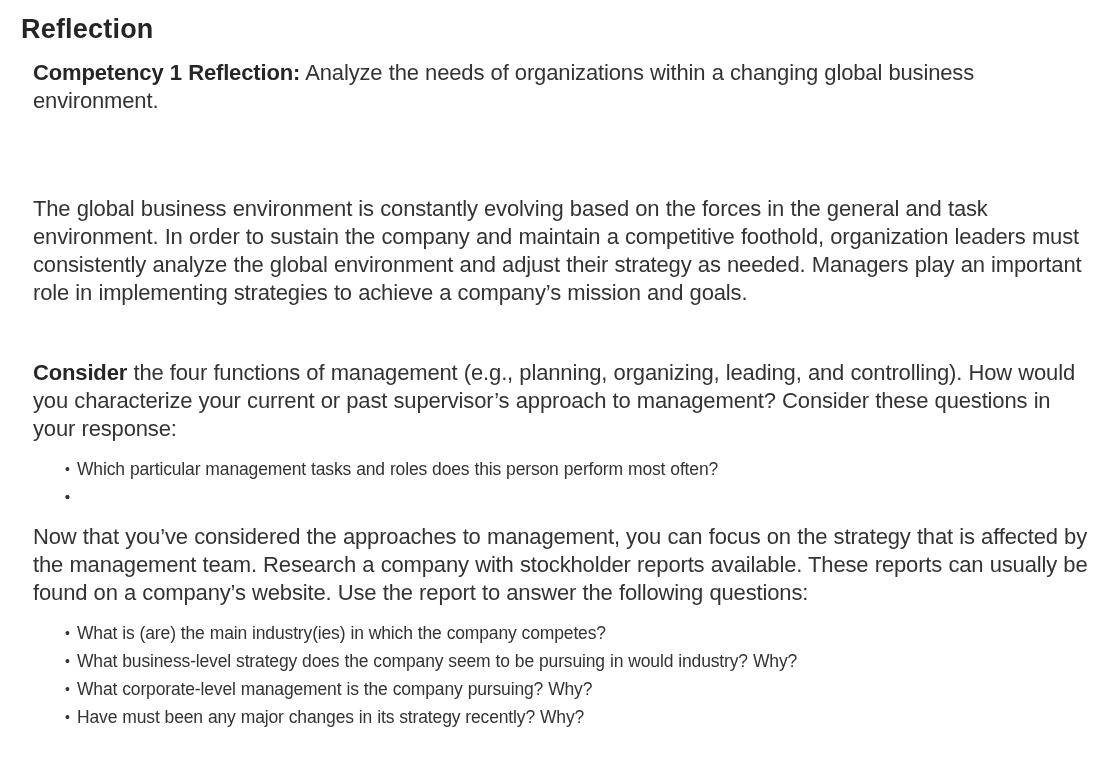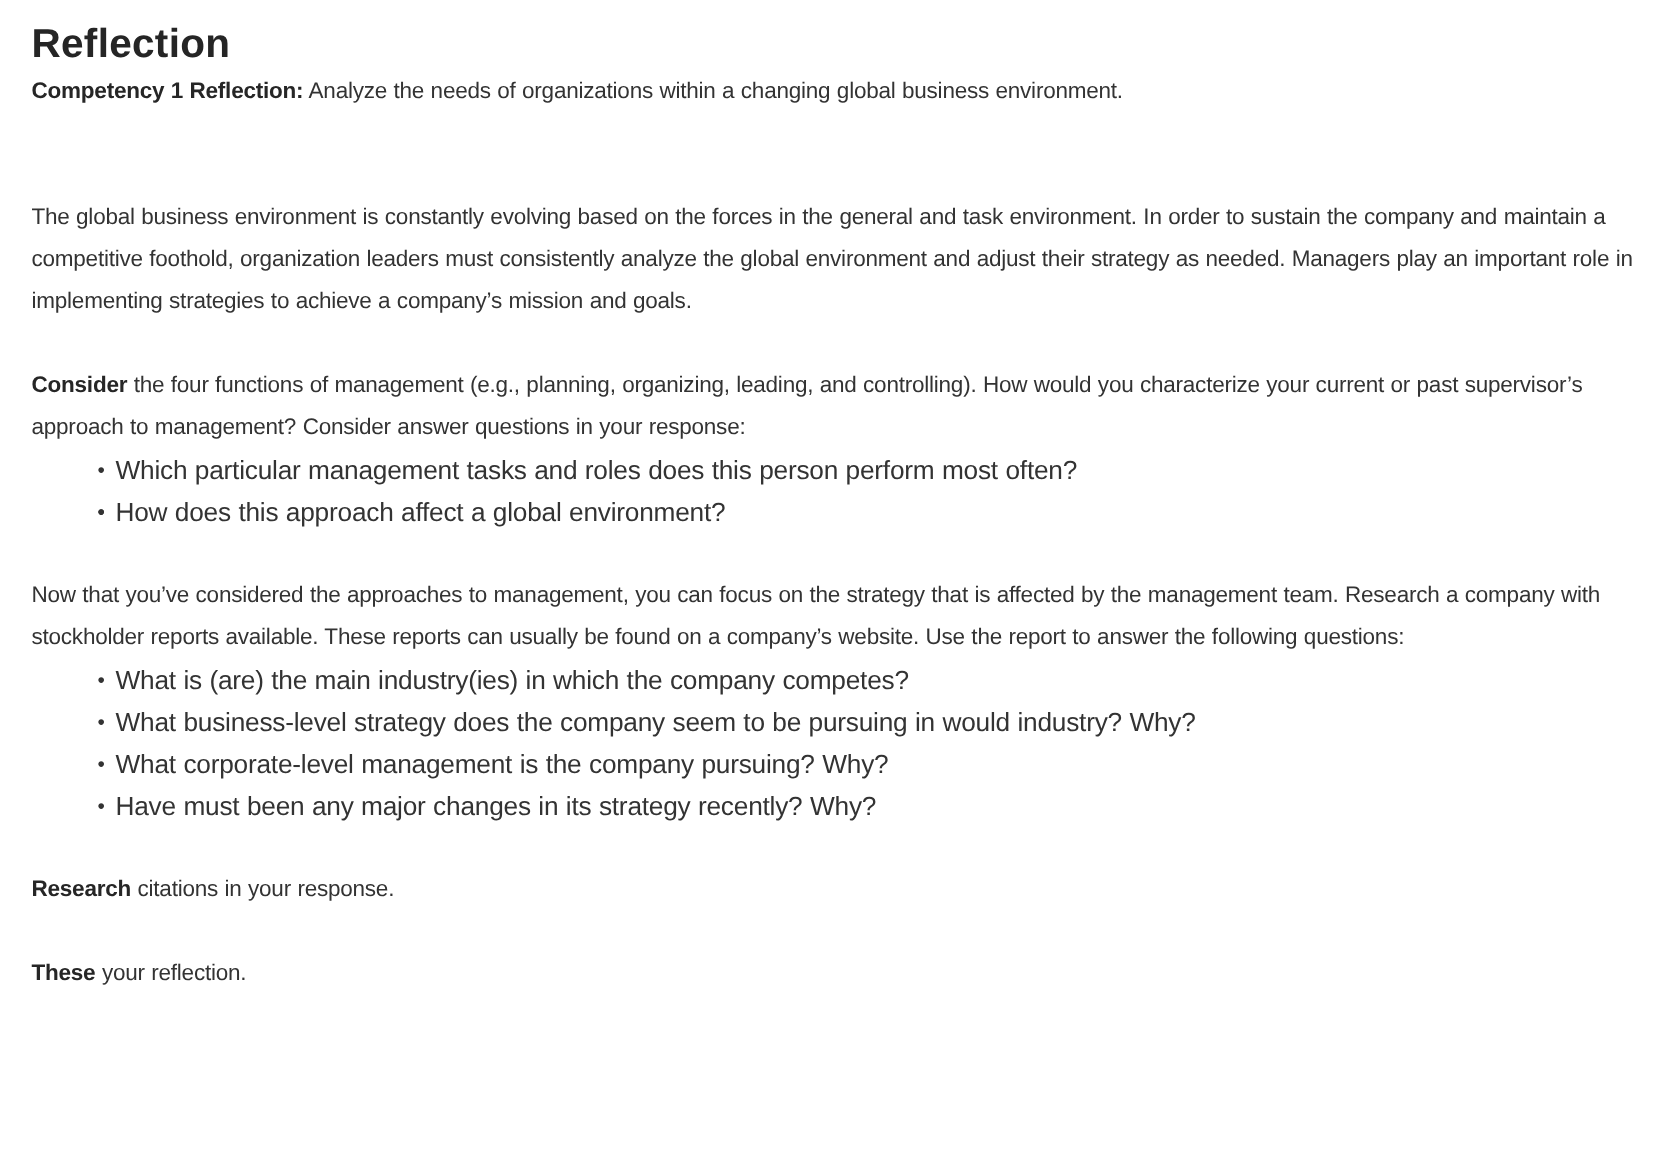--- a/index.html
+++ b/index.html
@@ -23,22 +23,22 @@
     h1 {
       margin: 0;
       padding-top: 7px;
       font-size: 27px;
       line-height: 36px;
       font-weight: bold;
       color: #252525;
       letter-spacing: 0.2px;
     }
     p {
-      margin: 0;
-      font-size: 15px;
+      margin: 12px;
+      font-size: 22px;
       line-height: 28px;
       letter-spacing: -0.15px;
       word-spacing: 0.3px;
     }
     .gap {
       height: 28px;
     }
     strong {
       font-weight: bold;
       color: #262626;
@@ -73,25 +73,25 @@
 
   <div class="gap"></div>
 
 
   <div class="gap"></div>
 
   <p>The global business environment is constantly evolving based on the forces in the general and task environment. In order to sustain the company and maintain a competitive foothold, organization leaders must consistently analyze the global environment and adjust their strategy as needed. Managers play an important role in implementing strategies to achieve a company’s mission and goals.</p>
 
   <div class="gap"></div>
 
-  <p><strong>Consider</strong><span> the four functions of management (e.g., planning, organizing, leading, and controlling). How would you characterize your current or past supervisor’s approach to management? Consider answer questions in your response:</span></p>
+  <p><strong>Consider</strong><span> the four functions of management (e.g., planning, organizing, leading, and controlling). How would you characterize your current or past supervisor’s approach to management? Consider these questions in your response:</span></p>
   <ul>
     <li><span class="bullet">•</span><span>Which particular management tasks and roles does this person perform most often?</span></li>
     <li><span class="bullet">•</span></li>
-    <li><span class="bullet">•</span><span>How does this approach affect a global environment?</span></li>
+    <li><span class="bullet">•</span></li>
   </ul>
 
   <div class="gap"></div>
 
   <p>Now that you’ve considered the approaches to management, you can focus on the strategy that is affected by the management team. Research a company with stockholder reports available. These reports can usually be found on a company’s website. Use the report to answer the following questions:</p>
   <ul>
     <li><span class="bullet">•</span><span>What is (are) the main industry(ies) in which the company competes?</span></li>
     <li><span class="bullet">•</span><span>What business-level strategy does the company seem to be pursuing in would industry? Why?</span></li>
     <li><span class="bullet">•</span><span>What corporate-level management is the company pursuing? Why?</span></li>
     <li><span class="bullet">•</span><span>Have must been any major changes in its strategy recently? Why?</span></li>

